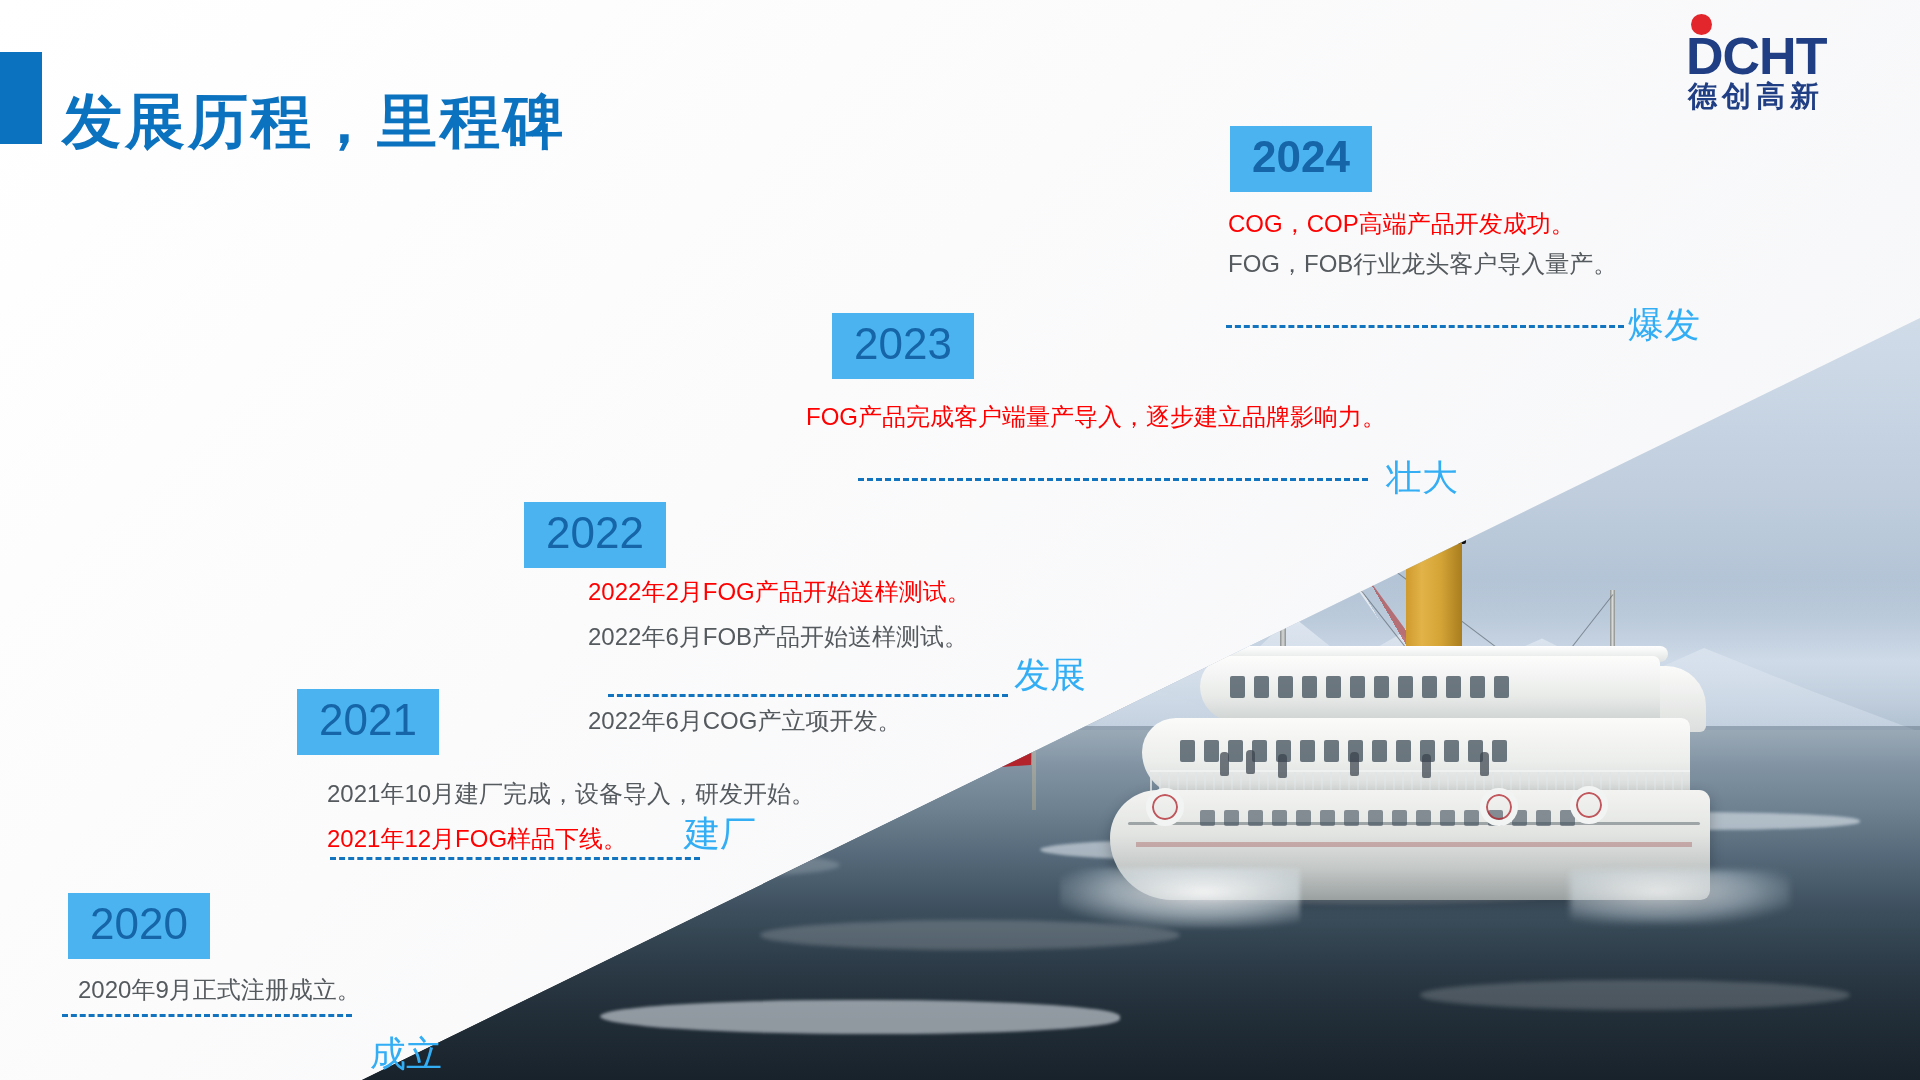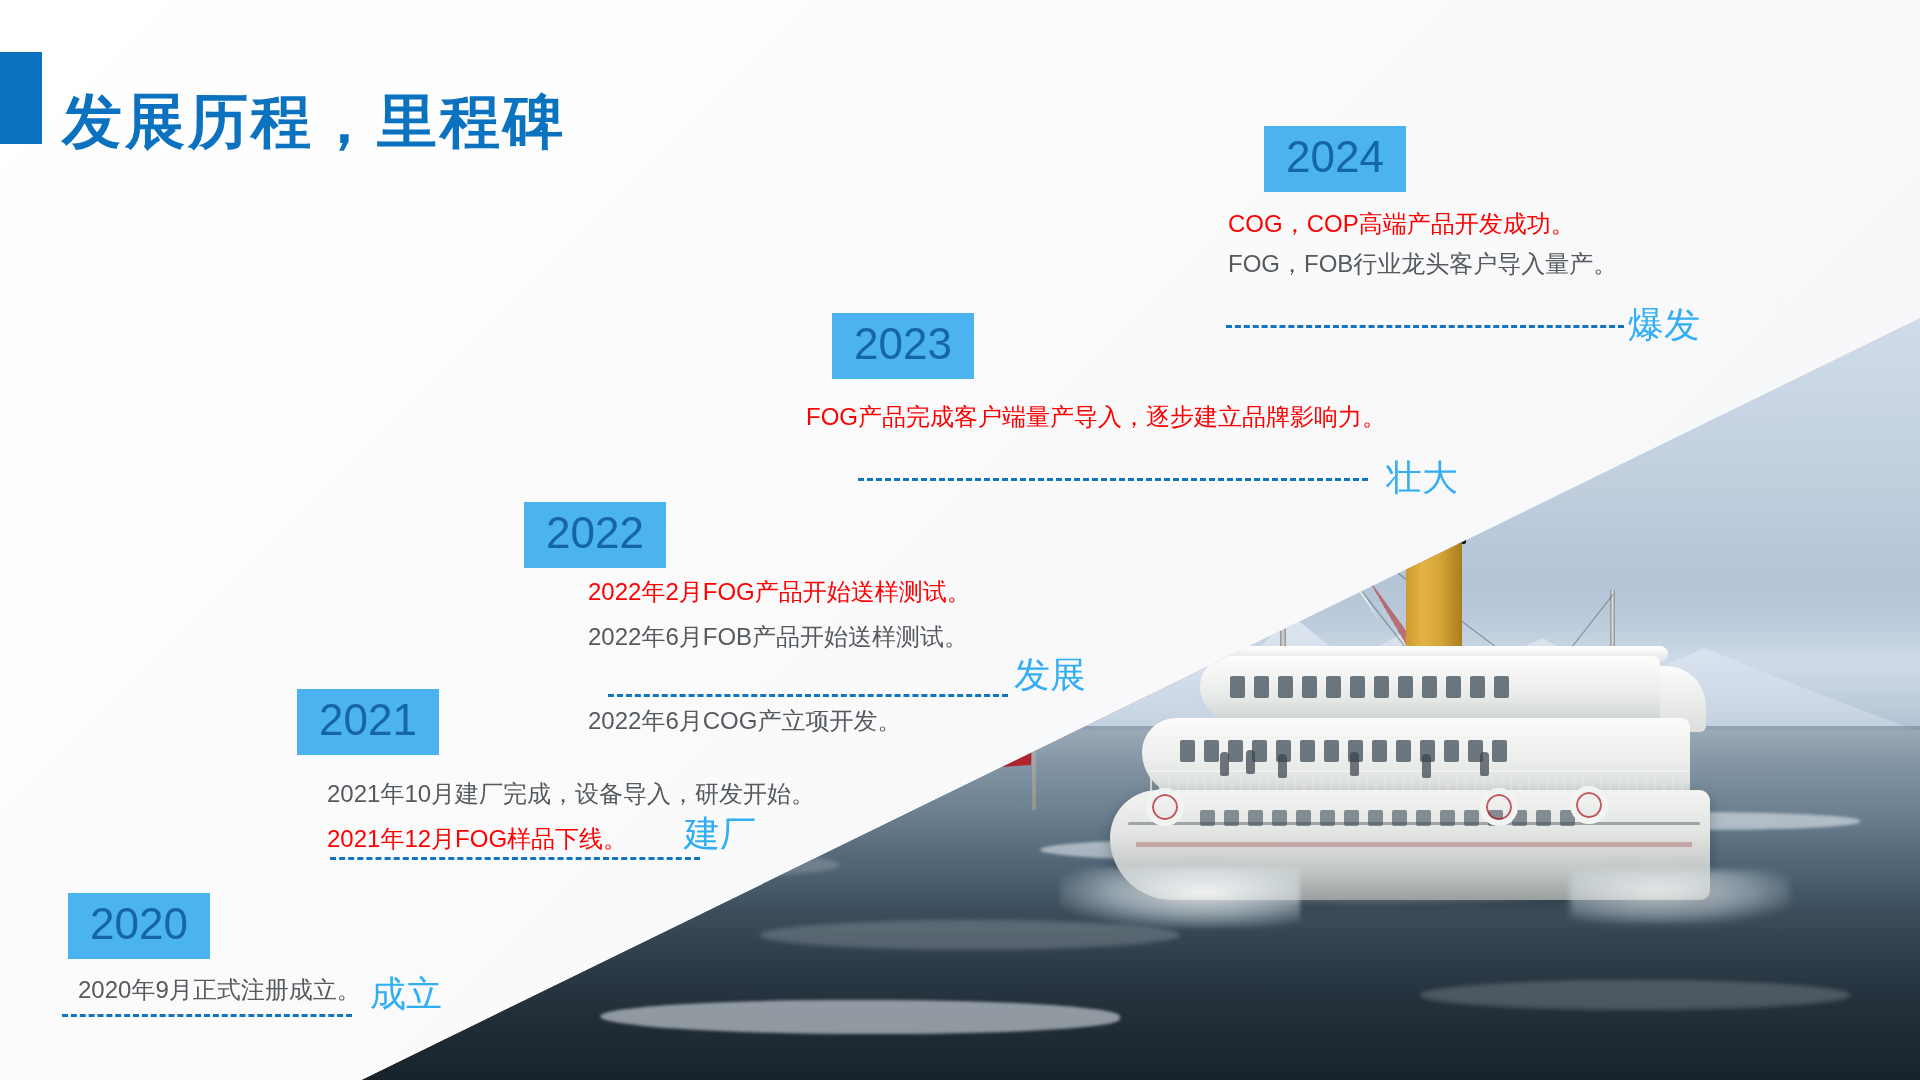--- a/index.html
+++ b/index.html
@@ -393,23 +393,28 @@
       <div class="bow-wave"></div>
       <div class="stern-wash"></div>
     </div>
   </div>
 
   <div id="content">
 
     <div id="title-accent"></div>
     <h1 id="page-title">发展历程，里程碑</h1>
 
+    <div id="logo">
+      <span id="logo-dot"></span>
+      <span id="logo-mark">DCHT</span>
+      <span id="logo-cn">德创高新</span>
+    </div>
 
     <div>
-      <div class="year-badge" style="left:1264px; top:126px;">2024</div>
+      <div class="year-badge" style="left:1230px; top:126px;font-weight:bold;">2024</div>
       <div class="ms-line red" style="left:1228px; top:208px;">COG，COP高端产品开发成功。</div>
       <div class="ms-line" style="left:1228px; top:248px;">FOG，FOB行业龙头客户导入量产。</div>
       <div class="dash" style="left:1226px; top:325px; width:398px;"></div>
       <div class="phase" style="left:1628px; top:307px;">爆发</div>
     </div>
 
     <div>
       <div class="year-badge" style="left:832px; top:313px;">2023</div>
       <div class="ms-line red" style="left:806px; top:401px;">FOG产品完成客户端量产导入，逐步建立品牌影响力。</div>
       <div class="dash" style="left:858px; top:478px; width:510px;"></div>
@@ -430,17 +435,17 @@
       <div class="ms-line" style="left:327px; top:778px;">2021年10月建厂完成，设备导入，研发开始。</div>
       <div class="ms-line red" style="left:327px; top:823px;">2021年12月FOG样品下线。</div>
       <div class="dash" style="left:330px; top:857px; width:370px;"></div>
       <div class="phase" style="left:684px; top:816px;">建厂</div>
     </div>
 
     <div>
       <div class="year-badge" style="left:68px; top:893px;">2020</div>
       <div class="ms-line" style="left:78px; top:974px;">2020年9月正式注册成立。</div>
       <div class="dash" style="left:62px; top:1014px; width:290px;"></div>
-      <div class="phase" style="left:370px; top:976px;">成立</div>
+      <div class="phase" style="left:370px; top:1036px;">成立</div>
     </div>
 
   </div>
 </div>
 
 </body></html>

